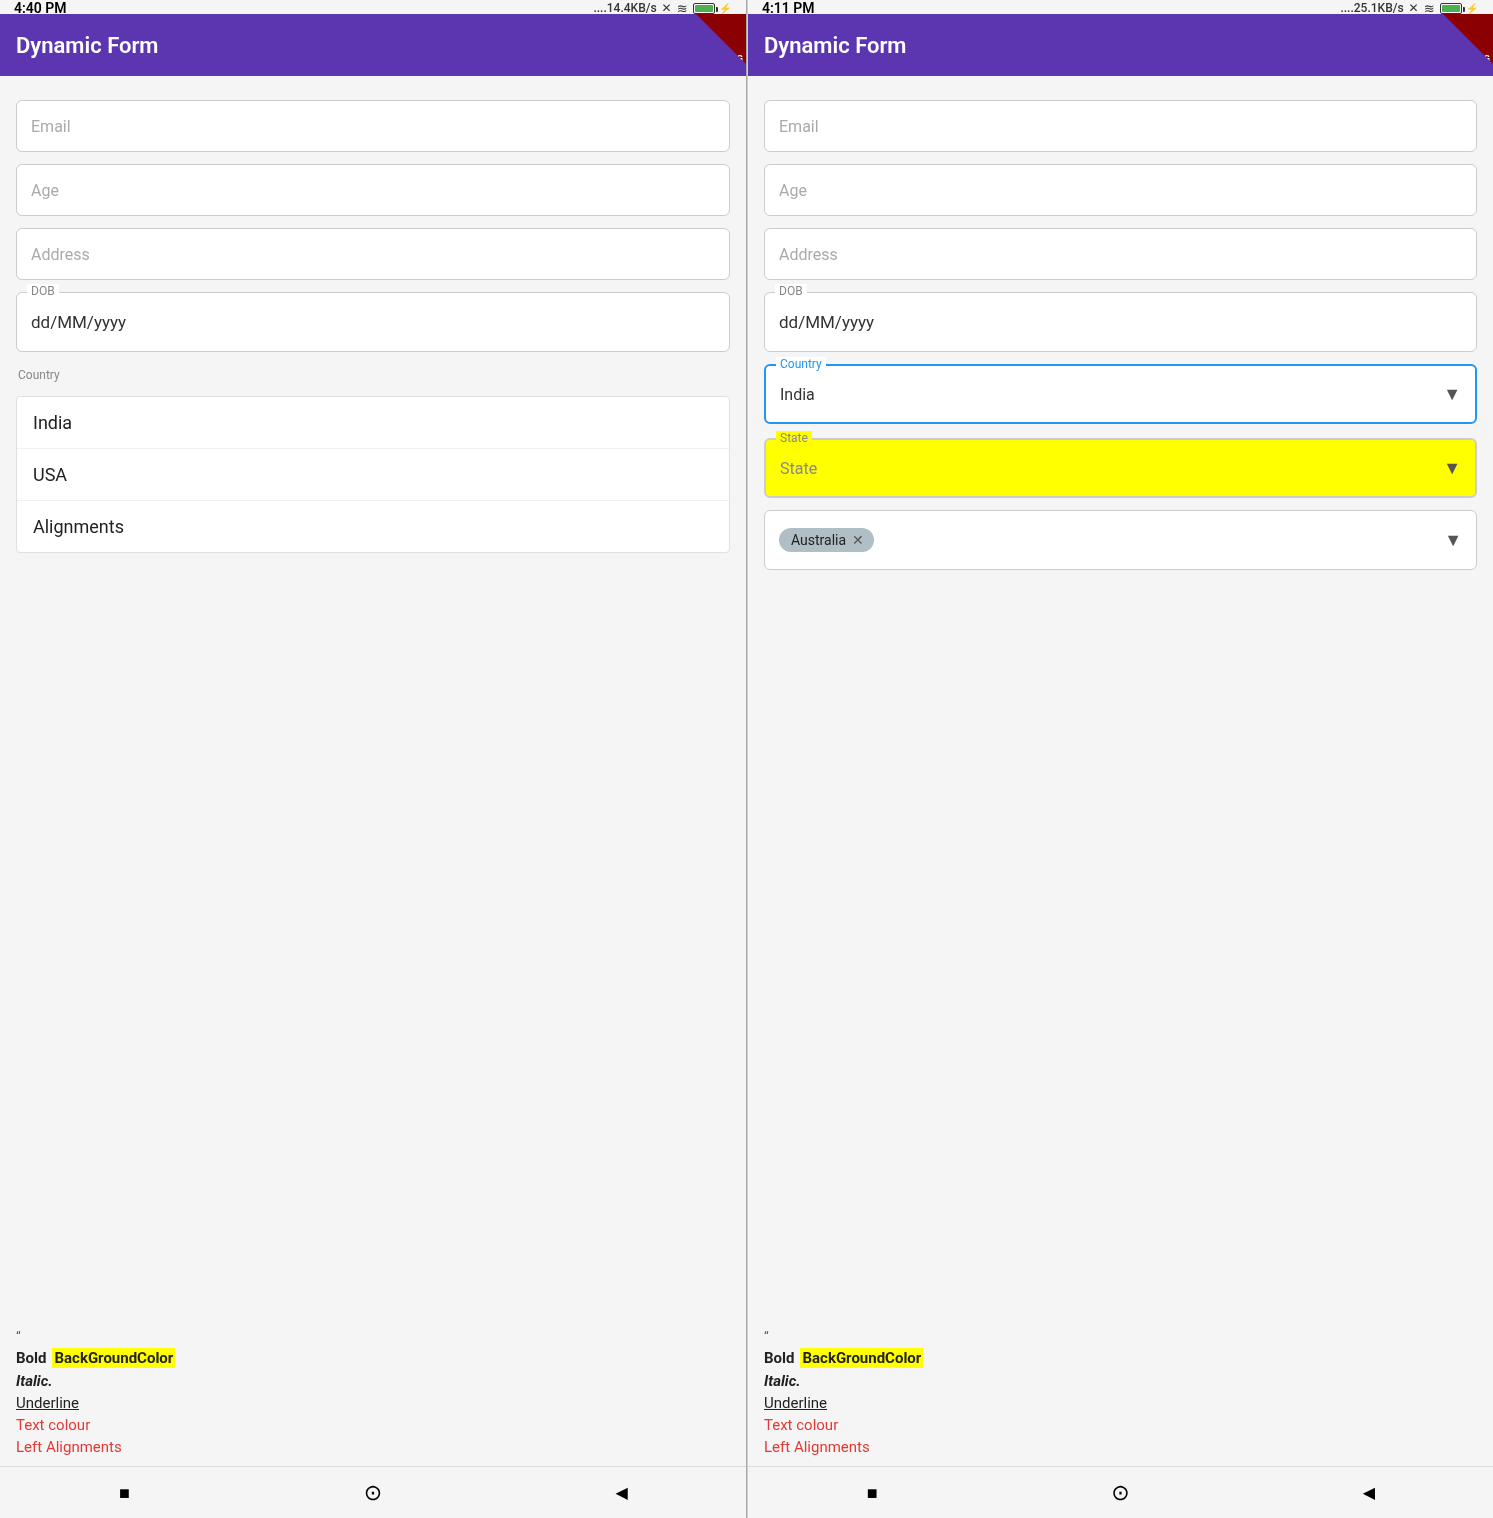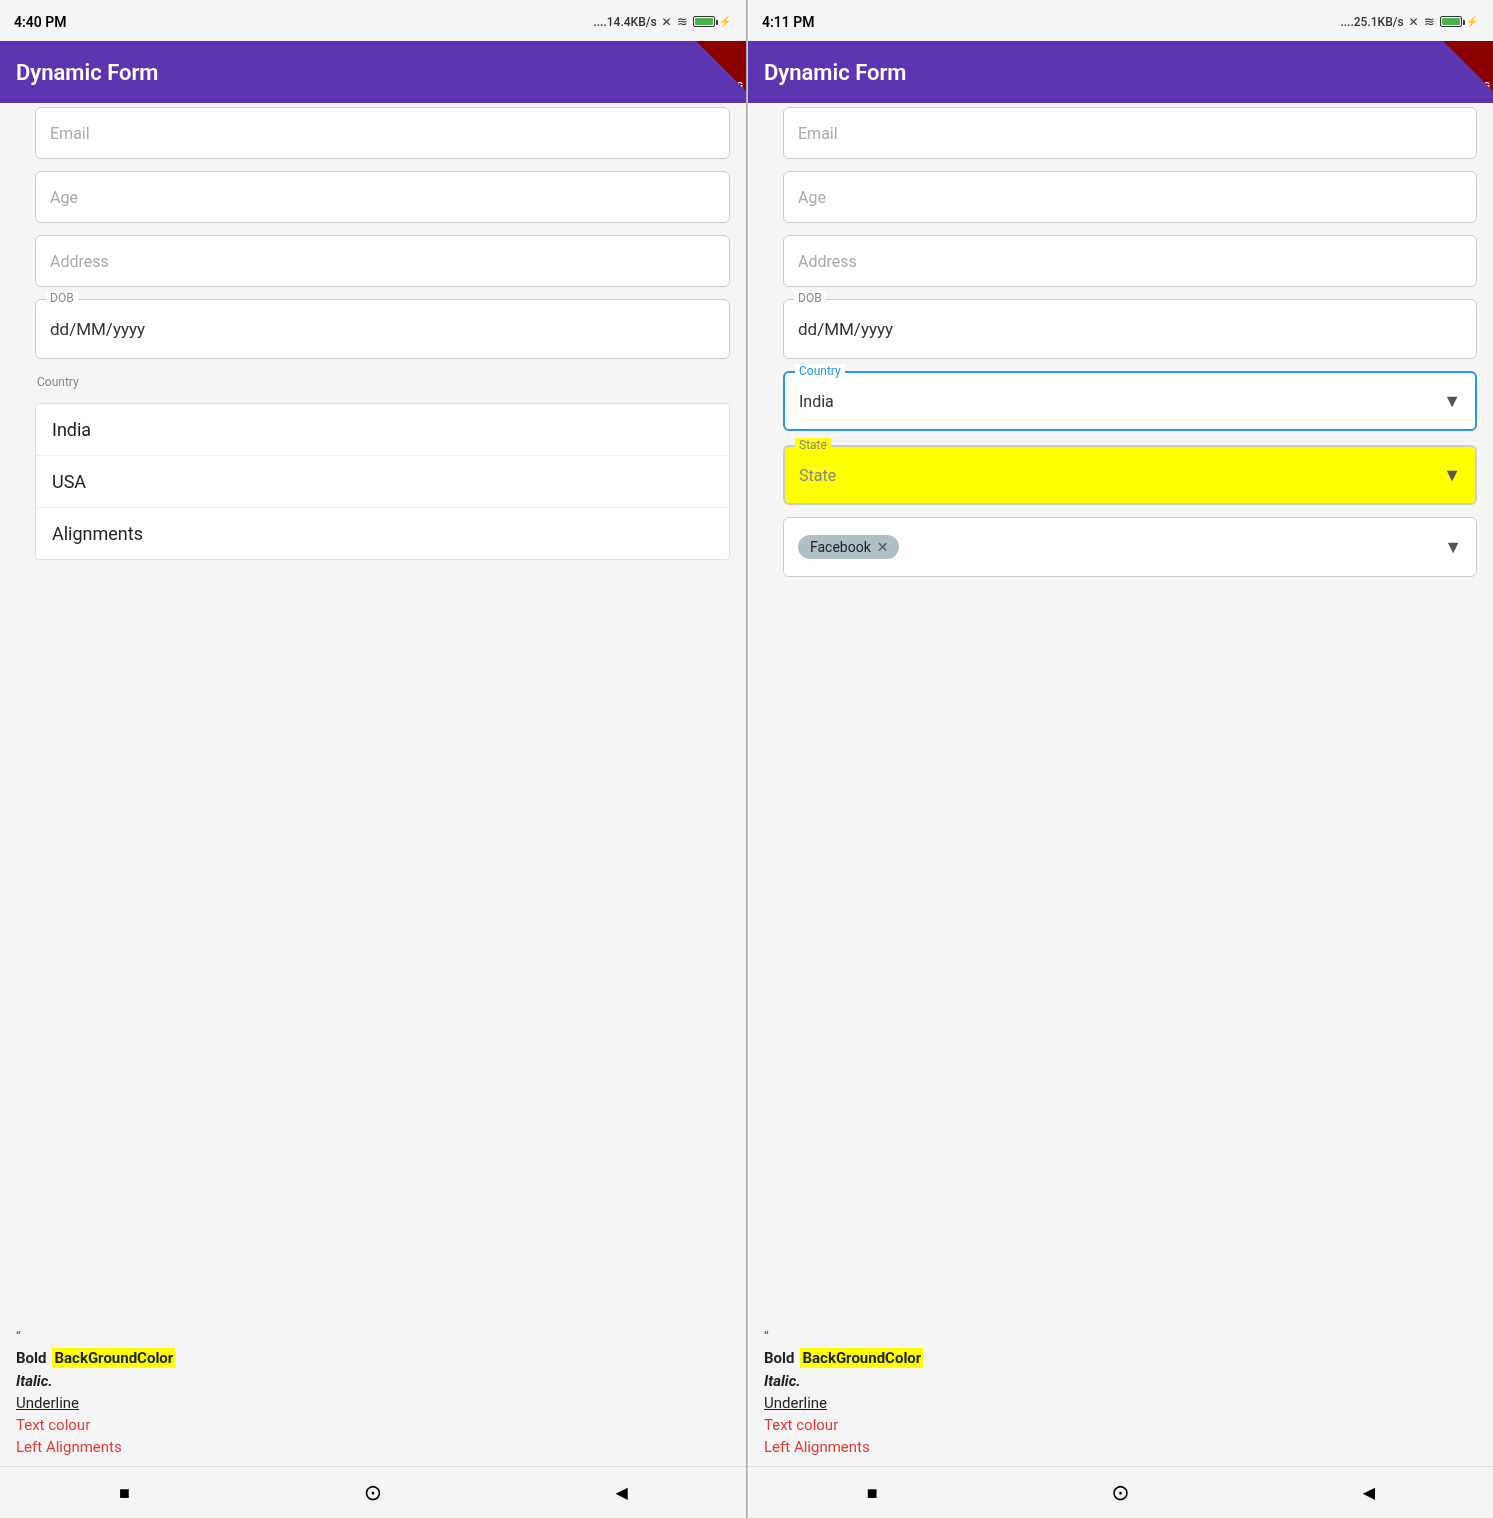--- a/index.html
+++ b/index.html
@@ -25,21 +25,21 @@
     }
     
     .status-bar {
       background: #f5f5f5;
       display: flex;
       justify-content: space-between;
       align-items: center;
       padding: 6px 14px 4px 14px;
       font-size: 13px;
       font-weight: 500;
-      height: 41px;
+      height: 14px;
     }
     .status-bar-time { font-weight: 600; font-size: 14px; }
     .status-bar-right { display: flex; align-items: center; gap: 5px; font-size: 12px; color: #333; }
     
     .battery {
       display: inline-flex; align-items: center; gap: 1px;
     }
     .battery-body {
       width: 22px; height: 11px; border: 1.5px solid #333; border-radius: 2px; position: relative; display: flex; align-items: center; padding: 1px;
     }
@@ -71,27 +71,26 @@
       padding: 2px 4px;
       transform: rotate(0deg);
       clip-path: polygon(100% 0, 100% 100%, 0 0);
       width: 50px; height: 50px;
       display: flex; align-items: flex-end; justify-content: flex-end;
       padding: 4px 3px 0 0;
     }
     
     .form-area {
       flex: 1;
-      padding: 4px 16px;
+      padding: 24px 16px;
       overflow: hidden;
       display: flex;
       flex-direction: column;
       gap: 12px;
       background: #f5f5f5;
-      margin-left: 19px;
     }
     
     .text-field {
       background: white;
       border: 1px solid #ccc;
       border-radius: 6px;
       padding: 14px 14px;
       font-size: 16px;
       color: #888;
       height: 52px;
@@ -373,21 +372,21 @@
     </div>
 
     <div class="dropdown-field highlighted" style="margin-top:2px;">
       <span class="dropdown-field-label" style="background:#ffff00;">State</span>
       <span class="dropdown-field-value">State</span>
       <span class="dropdown-arrow">▼</span>
     </div>
 
     <div class="chip-field">
       <div class="chip">
-        <span>Facebook</span>
+        <span>Australia</span>
         <span class="chip-close">✕</span>
       </div>
       <span style="flex:1;"></span>
       <span class="dropdown-arrow">▼</span>
     </div>
   </div>
 
   <div class="formatted-section">
     <div class="fmt-quote">“</div>
     <div class="fmt-bold">

